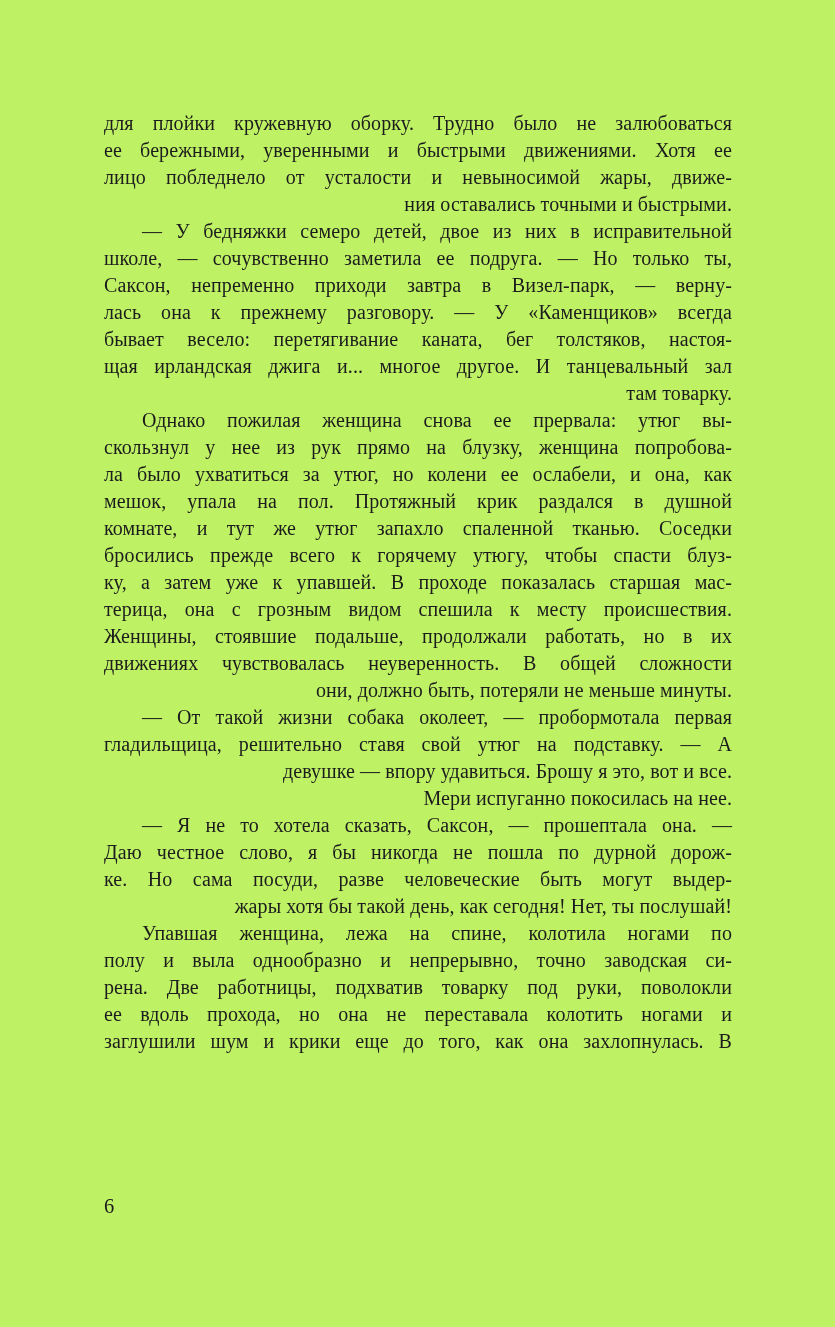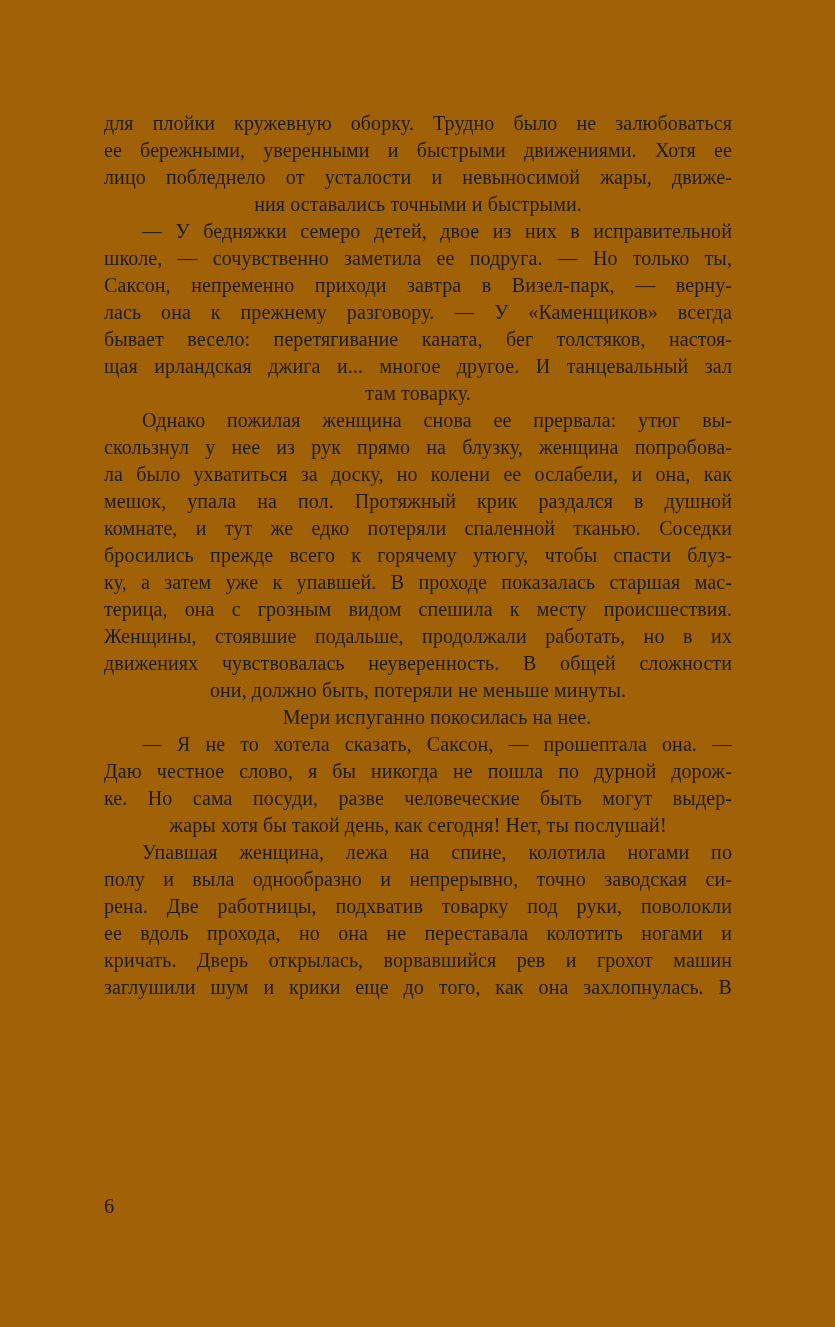--- a/index.html
+++ b/index.html
@@ -11,36 +11,36 @@
     height: 1327px;
     background: #ffffff;
     font-family: "Liberation Serif", serif;
     color: #1c1c1c;
     position: relative;
     overflow: hidden;
   }
   .book-page {
     position: absolute;
     inset: 0;
-    background: #a16207;
+    background: #bef264;
   }
   .page-text {
     position: absolute;
     left: 104px;
     top: 110px;
     width: 628px;
   }
   .paragraph {
     margin: 0;
     padding: 0;
   }
   .line {
     font-size: 20px;
     line-height: 27px;
-    text-align: center;
+    text-align: right;
     letter-spacing: 0.1px;
   }
   
   .line.just {
     text-align: justify;
     text-align-last: justify;
   }
   
   .paragraph.indent .line:first-child {
     text-indent: 38px;
@@ -70,42 +70,46 @@
         <div class="line just">школе, — сочувственно заметила ее подруга. — Но только ты,</div>
         <div class="line just">Саксон, непременно приходи завтра в Визел-парк, — верну-</div>
         <div class="line just">лась она к прежнему разговору. — У «Каменщиков» всегда</div>
         <div class="line just">бывает весело: перетягивание каната, бег толстяков, настоя-</div>
         <div class="line just">щая ирландская джига и... многое другое. И танцевальный зал</div>
         <div class="line">там товарку.</div>
       </div>
       <div class="paragraph indent">
         <div class="line just">Однако пожилая женщина снова ее прервала: утюг вы-</div>
         <div class="line just">скользнул у нее из рук прямо на блузку, женщина попробова-</div>
-        <div class="line just">ла было ухватиться за доску, но колени ее ослабели, и она, как</div>
+        <div class="line just">ла было ухватиться за утюг, но колени ее ослабели, и она, как</div>
         <div class="line just">мешок, упала на пол. Протяжный крик раздался в душной</div>
-        <div class="line just">комнате, и тут же едко потеряли спаленной тканью. Соседки</div>
+        <div class="line just">комнате, и тут же утюг запахло спаленной тканью. Соседки</div>
         <div class="line just">бросились прежде всего к горячему утюгу, чтобы спасти блуз-</div>
         <div class="line just">ку, а затем уже к упавшей. В проходе показалась старшая мас-</div>
         <div class="line just">терица, она с грозным видом спешила к месту происшествия.</div>
         <div class="line just">Женщины, стоявшие подальше, продолжали работать, но в их</div>
         <div class="line just">движениях чувствовалась неуверенность. В общей сложности</div>
         <div class="line">они, должно быть, потеряли не меньше минуты.</div>
+      </div>
+      <div class="paragraph indent">
+        <div class="line just">— От такой жизни собака околеет, — пробормотала первая</div>
+        <div class="line just">гладильщица, решительно ставя свой утюг на подставку. — А</div>
+        <div class="line">девушке — впору удавиться. Брошу я это, вот и все.</div>
       </div>
       <div class="paragraph indent">
         <div class="line">Мери испуганно покосилась на нее.</div>
       </div>
       <div class="paragraph indent">
         <div class="line just">— Я не то хотела сказать, Саксон, — прошептала она. —</div>
         <div class="line just">Даю честное слово, я бы никогда не пошла по дурной дорож-</div>
         <div class="line just">ке. Но сама посуди, разве человеческие быть могут выдер-</div>
         <div class="line">жары хотя бы такой день, как сегодня! Нет, ты послушай!</div>
       </div>
       <div class="paragraph indent">
         <div class="line just">Упавшая женщина, лежа на спине, колотила ногами по</div>
         <div class="line just">полу и выла однообразно и непрерывно, точно заводская си-</div>
         <div class="line just">рена. Две работницы, подхватив товарку под руки, поволокли</div>
         <div class="line just">ее вдоль прохода, но она не переставала колотить ногами и</div>
-        <div class="line just">кричать. Дверь открылась, ворвавшийся рев и грохот машин</div>
         <div class="line just">заглушили шум и крики еще до того, как она захлопнулась. В</div>
       </div>
     </div>
   <div class="page-number">6</div>
 </div>
 
 </body></html>

